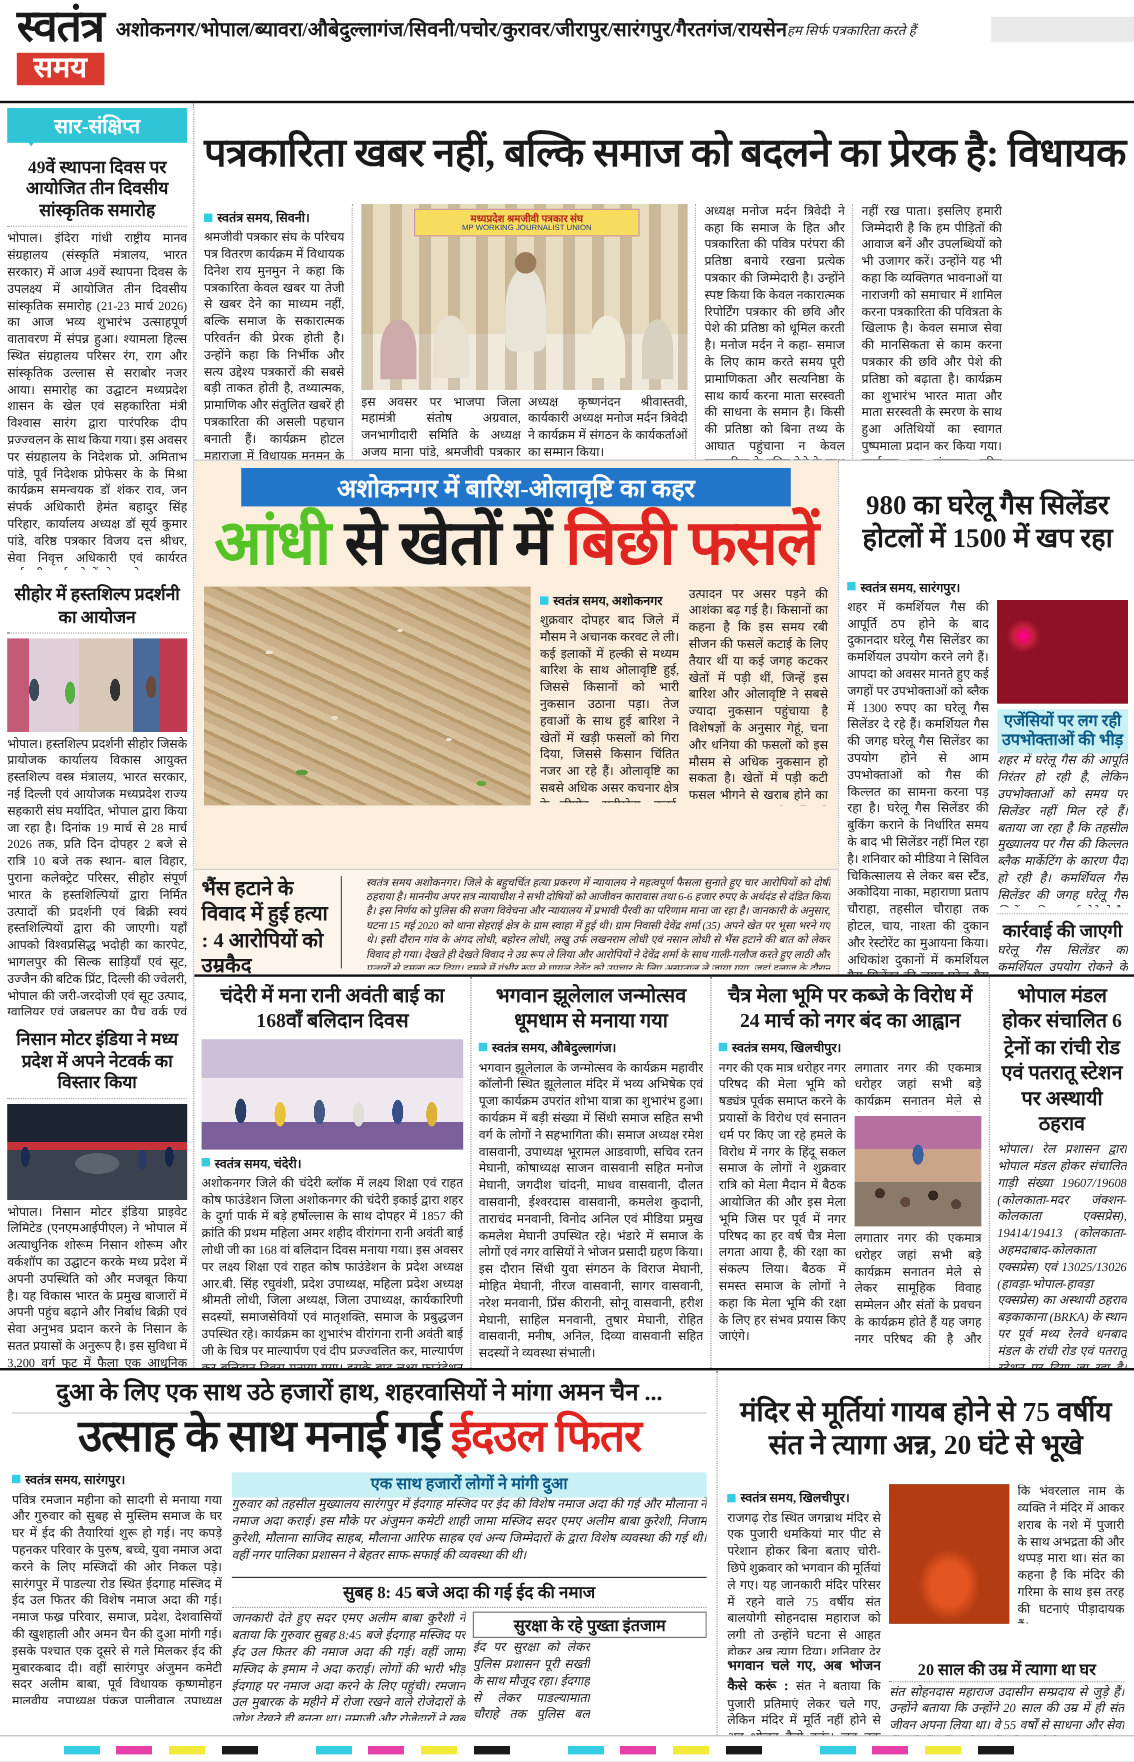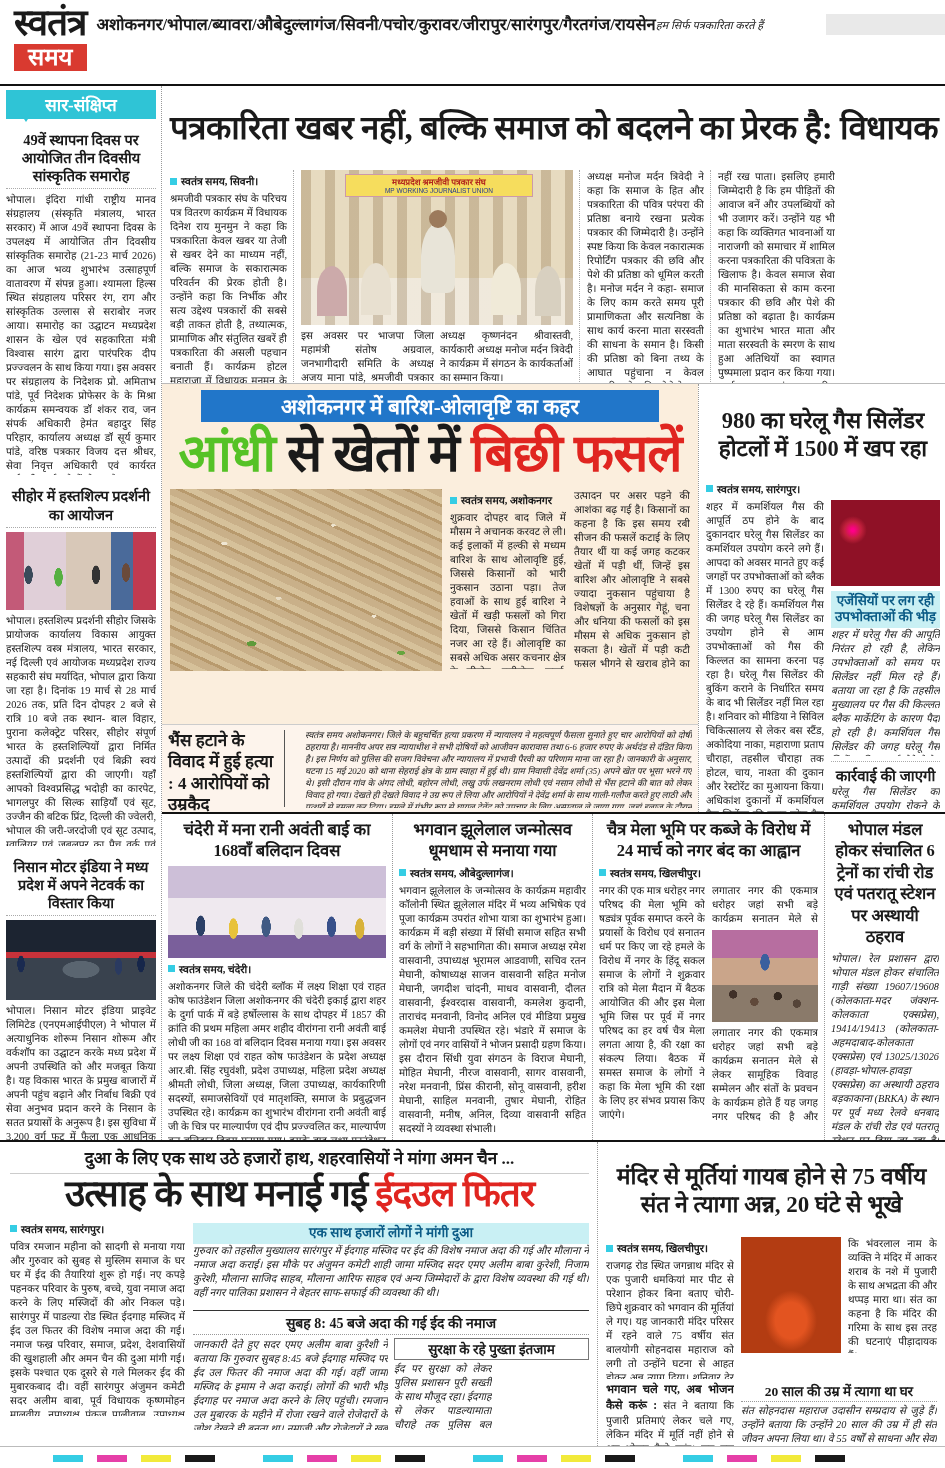--- a/index.html
+++ b/index.html
@@ -112,21 +112,21 @@
      radial-gradient(9px 9px at 62% 72%,#342820 45%,transparent 48%),
      radial-gradient(9px 9px at 80% 80%,#554438 45%,transparent 48%),
      radial-gradient(10px 18px at 50% 35%,#3a5f9e 45%,transparent 48%),
      linear-gradient(180deg,#b76ea0 0 30%,#caa58a 30% 60%,#8a7a6a 60% 100%);}
   .mela-cols{display:flex;gap:7px;}
   .mela-cols .mc{flex:1;overflow:hidden;}
   .ra4 .bt{font-style:italic;}
   
   .bottom{display:flex;height:304px;border-top:2px solid #111;}
   .eid{width:598px;border-right:1px dotted #999;box-sizing:border-box;padding:2px 8px 0 10px;overflow:hidden;}
-  .eid-kick{font-size:17px;font-weight:bold;text-align:center;border-bottom:1px solid #ccc;padding:2px 0 4px;}
+  .eid-kick{font-size:20px;font-weight:bold;text-align:center;border-bottom:1px solid #ccc;padding:2px 0 4px;}
   .eid-h{font-size:37px;font-weight:bold;text-align:center;line-height:1.1;letter-spacing:-1px;white-space:nowrap;}
   .eid-cols{display:flex;gap:8px;margin-top:3px;height:212px;}
   .eid-c1{width:175px;flex:none;overflow:hidden;}
   .eid-c1 .bt{height:176px;}
   .eid-c2{width:162px;flex:none;overflow:hidden;}
   .ph-eid{height:126px;background:
      radial-gradient(26px 18px at 50% 18%,#f2f2ee 60%,transparent 62%),
      radial-gradient(30px 34px at 42% 55%,#caa384 60%,transparent 63%),
      radial-gradient(34px 40px at 62% 62%,#e8e6e0 60%,transparent 63%),
      linear-gradient(180deg,#cfd8c0 0 45%,#dfe4d4 45% 100%);}

